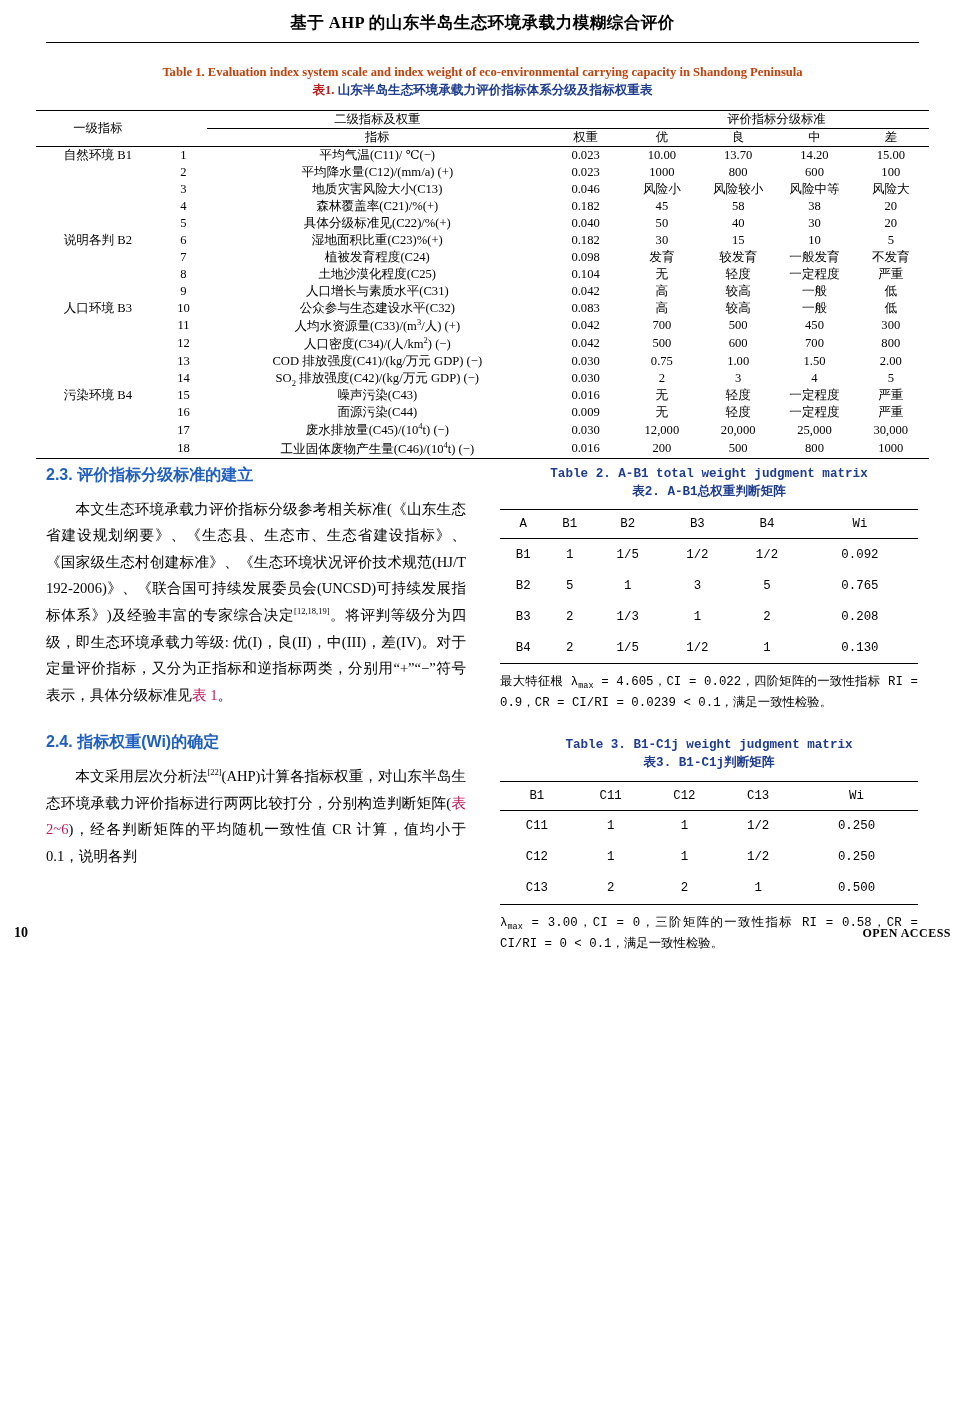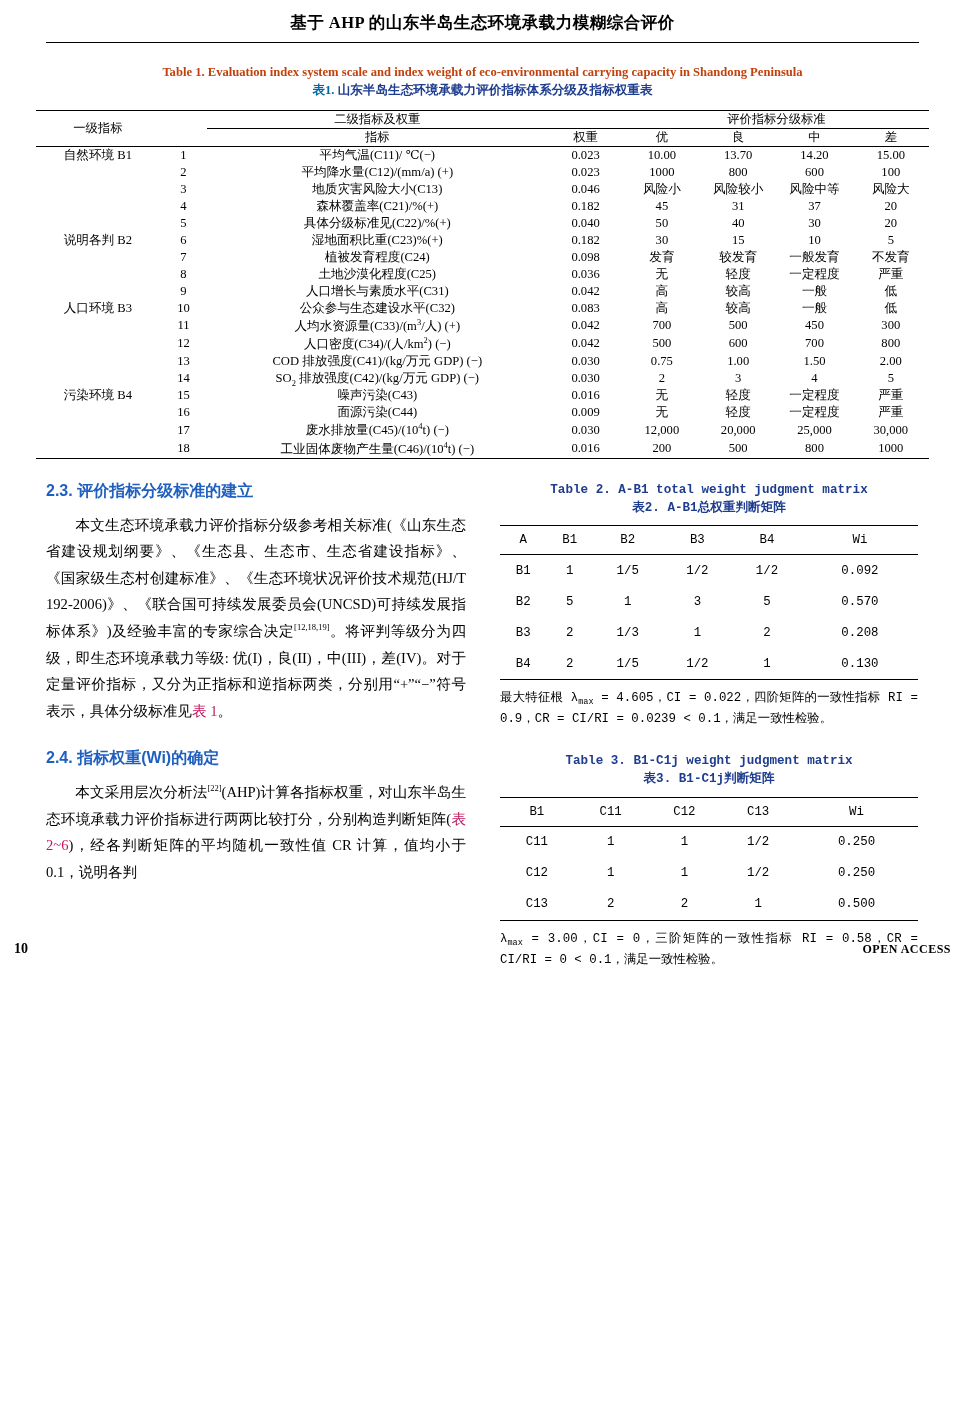--- a/index.html
+++ b/index.html
@@ -31,21 +31,21 @@
     text-align: center;
     margin-top: 20px;
     line-height: 1.45;
   }
   .t1-caption .en {
     font-size: 12.6px; font-weight: bold; color: #c2410c;
   }
   .t1-caption .cn {
     font-size: 12.6px; font-weight: bold; color: #1f3d8f;
   }
-  .t1-caption .cn .lbl { color:#0369a1;text-align:right; }
+  .t1-caption .cn .lbl { color:#b91c1c;text-align:right; }
 
   
   table.t1 {
     width: 893px;
     margin: 10px auto 0 auto;
     border-collapse: collapse;
     font-size: 12.2px;
   }
   table.t1 td, table.t1 th { padding: 0; }
   .hdr-row td {
@@ -68,21 +68,21 @@
     text-align: center;
     font-size: 12.6px;
     vertical-align: middle;
   }
   .l1-cell { font-size: 12.8px; }
   sup, sub { font-size: 8.5px; }
 
   
   .lower {
     display: flex;
-    margin: 22px 46px 0 46px;
+    margin: 6px 46px 0 46px;
     gap: 34px;
   }
   .col-left { width: 420px; }
   .col-right { width: 418px; font-family: Liberation Mono, monospace; }
 
   h3.sec {
     color: #1f5fbf;
     font-size: 16px;
     font-weight: bold;
     margin: 0 0 10px 0;
@@ -207,22 +207,22 @@
           <td class="col-g">风险较小</td>
           <td class="col-g">风险中等</td>
           <td class="col-g">风险大</td>
         </tr>
         <tr class="body-row">
           <td class="col-l1 l1-cell"></td>
           <td class="col-no">4</td>
           <td class="col-ind">森林覆盖率(C21)/%(+)</td>
           <td class="col-w">0.182</td>
           <td class="col-g">45</td>
-          <td class="col-g">31</td>
-          <td class="col-g">37</td>
+          <td class="col-g">58</td>
+          <td class="col-g">38</td>
           <td class="col-g">20</td>
         </tr>
         <tr class="body-row">
           <td class="col-l1 l1-cell"></td>
           <td class="col-no">5</td>
           <td class="col-ind">具体分级标准见(C22)/%(+)</td>
           <td class="col-w">0.040</td>
           <td class="col-g">50</td>
           <td class="col-g">40</td>
           <td class="col-g">30</td>
@@ -245,21 +245,21 @@
           <td class="col-w">0.098</td>
           <td class="col-g">发育</td>
           <td class="col-g">较发育</td>
           <td class="col-g">一般发育</td>
           <td class="col-g">不发育</td>
         </tr>
         <tr class="body-row">
           <td class="col-l1 l1-cell"></td>
           <td class="col-no">8</td>
           <td class="col-ind">土地沙漠化程度(C25)</td>
-          <td class="col-w">0.036</td>
+          <td class="col-w">0.104</td>
           <td class="col-g">无</td>
           <td class="col-g">轻度</td>
           <td class="col-g">一定程度</td>
           <td class="col-g">严重</td>
         </tr>
         <tr class="body-row">
           <td class="col-l1 l1-cell"></td>
           <td class="col-no">9</td>
           <td class="col-ind">人口增长与素质水平(C31)</td>
           <td class="col-w">0.042</td>
@@ -396,21 +396,21 @@
               <td>1/2</td>
               <td>1/2</td>
               <td>0.092</td>
             </tr>
             <tr>
               <td>B2</td>
               <td>5</td>
               <td>1</td>
               <td>3</td>
               <td>5</td>
-              <td>0.570</td>
+              <td>0.765</td>
             </tr>
             <tr>
               <td>B3</td>
               <td>2</td>
               <td>1/3</td>
               <td>1</td>
               <td>2</td>
               <td>0.208</td>
             </tr>
             <tr class="last">

